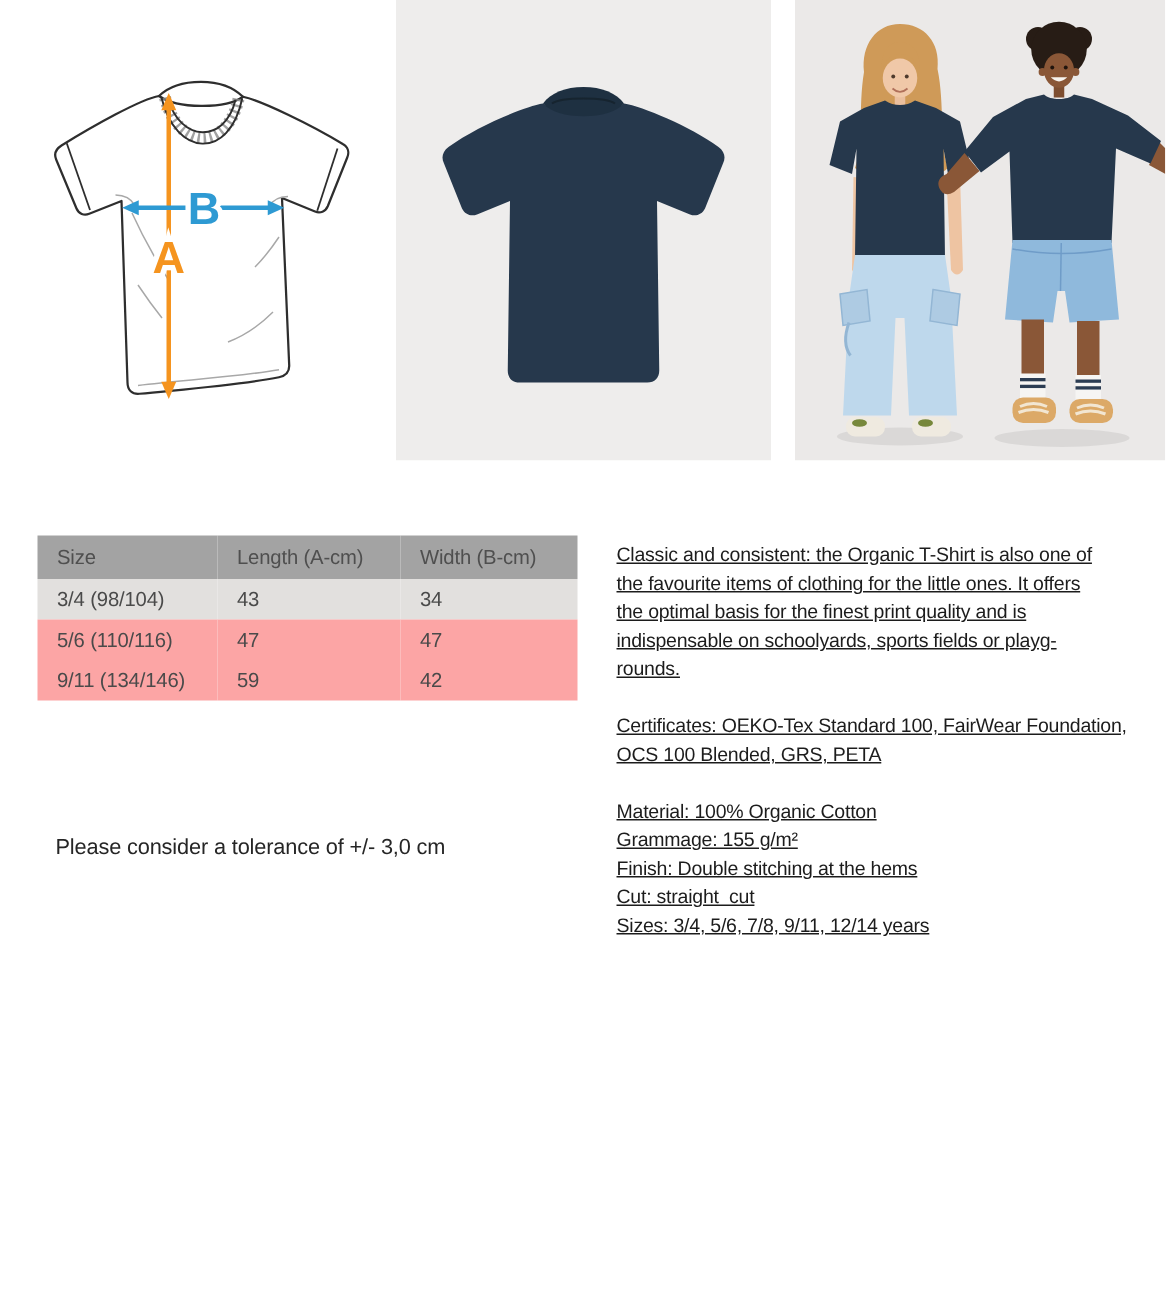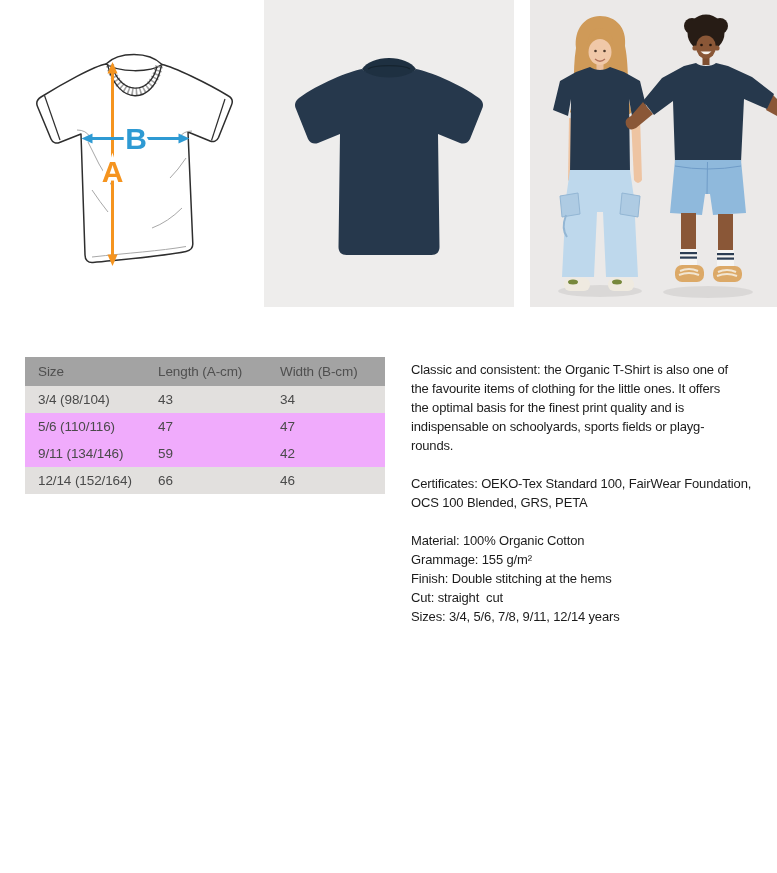--- a/index.html
+++ b/index.html
@@ -14,28 +14,28 @@
   table.size-table{position:absolute;left:25px;top:357px;width:360px;border-collapse:collapse;
                    table-layout:fixed;}
   table.size-table col.c1{width:120px}
   table.size-table col.c2{width:122px}
   table.size-table col.c3{width:118px}
   table.size-table th{height:29px;background:#a3a3a3;color:#4f4f4f;font-weight:400;
       font-size:13.5px;text-align:left;padding:0 0 0 13px;letter-spacing:-0.1px;}
   table.size-table td{height:27px;color:#4a4a4a;font-size:13.5px;text-align:left;
       padding:0 0 0 13px;letter-spacing:-0.1px;margin-top:28px;}
   table.size-table tr.alt td{background:#e2e0de;}
-  table.size-table tr.plain td{background:#f0abfc;}
+  table.size-table tr.plain td{background:#fca5a5;}
 
   .tolerance{position:absolute;left:37px;top:557px;font-size:14.5px;color:#262626;
              letter-spacing:-0.1px;}
 
   .description{position:absolute;left:411px;top:360px;width:352px;color:#1c1c1c;}
   .description p{margin:0 0 19px 0;font-size:13px;line-height:19px;letter-spacing:-0.15px;
-                 white-space:pre;}
+                 white-space:pre;text-decoration:underline;}
 </style>
 </head>
 <body>
 
 <div class="stage">
 
   <div class="panel" id="panel-diagram">
     <svg width="260" height="307" viewBox="0 0 260 307">
       <g fill="#ffffff" stroke="#2e2e2e" stroke-width="1.5" stroke-linejoin="round" stroke-linecap="round">
         <path d="M 106 64
@@ -210,28 +210,24 @@
       <tr class="plain">
         <td>5/6 (110/116)</td>
         <td>47</td>
         <td>47</td>
       </tr>
       <tr class="plain">
         <td>9/11 (134/146)</td>
         <td>59</td>
         <td>42</td>
       </tr>
-      <tr class="alt">
-        <td>12/14 (152/164)</td>
-        <td>66</td>
-        <td>46</td>
-      </tr>
     </tbody>
   </table>
 
+  <div class="tolerance">Please consider a tolerance of +/- 3,0 cm</div>
 
   <div class="description">
     <p>Classic and consistent: the Organic T-Shirt is also one of
 the favourite items of clothing for the little ones. It offers
 the optimal basis for the finest print quality and is
 indispensable on schoolyards, sports fields or playg-
 rounds.</p>
     <p>Certificates: OEKO-Tex Standard 100, FairWear Foundation,
 OCS 100 Blended, GRS, PETA</p>
     <p>Material: 100% Organic Cotton

